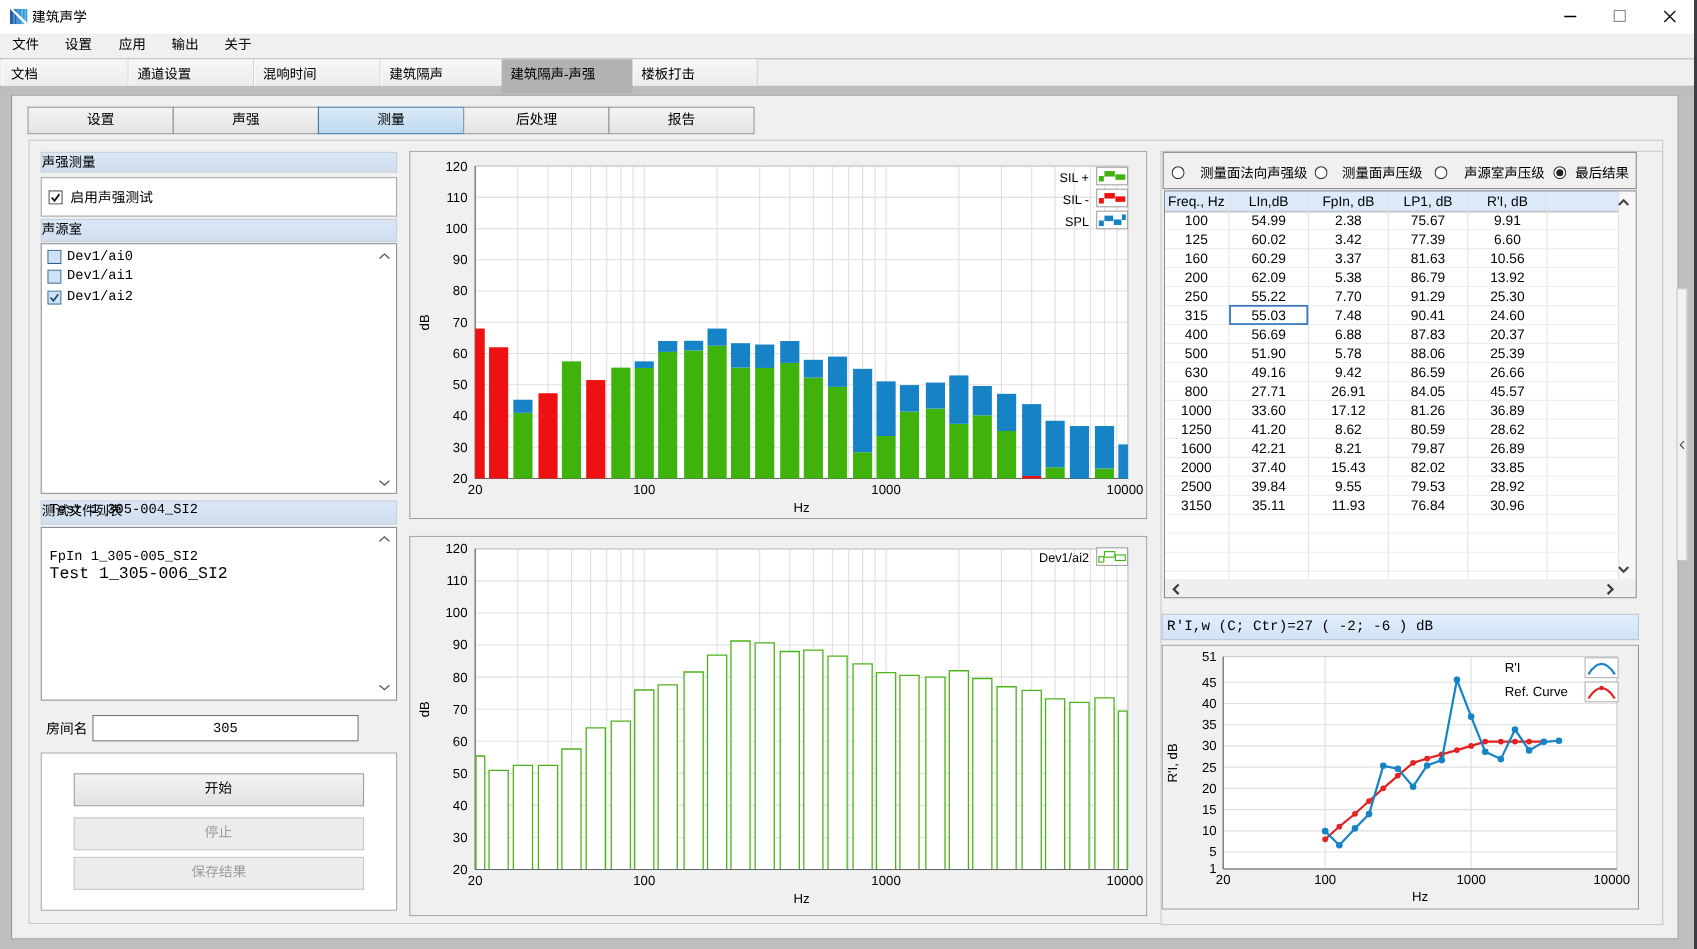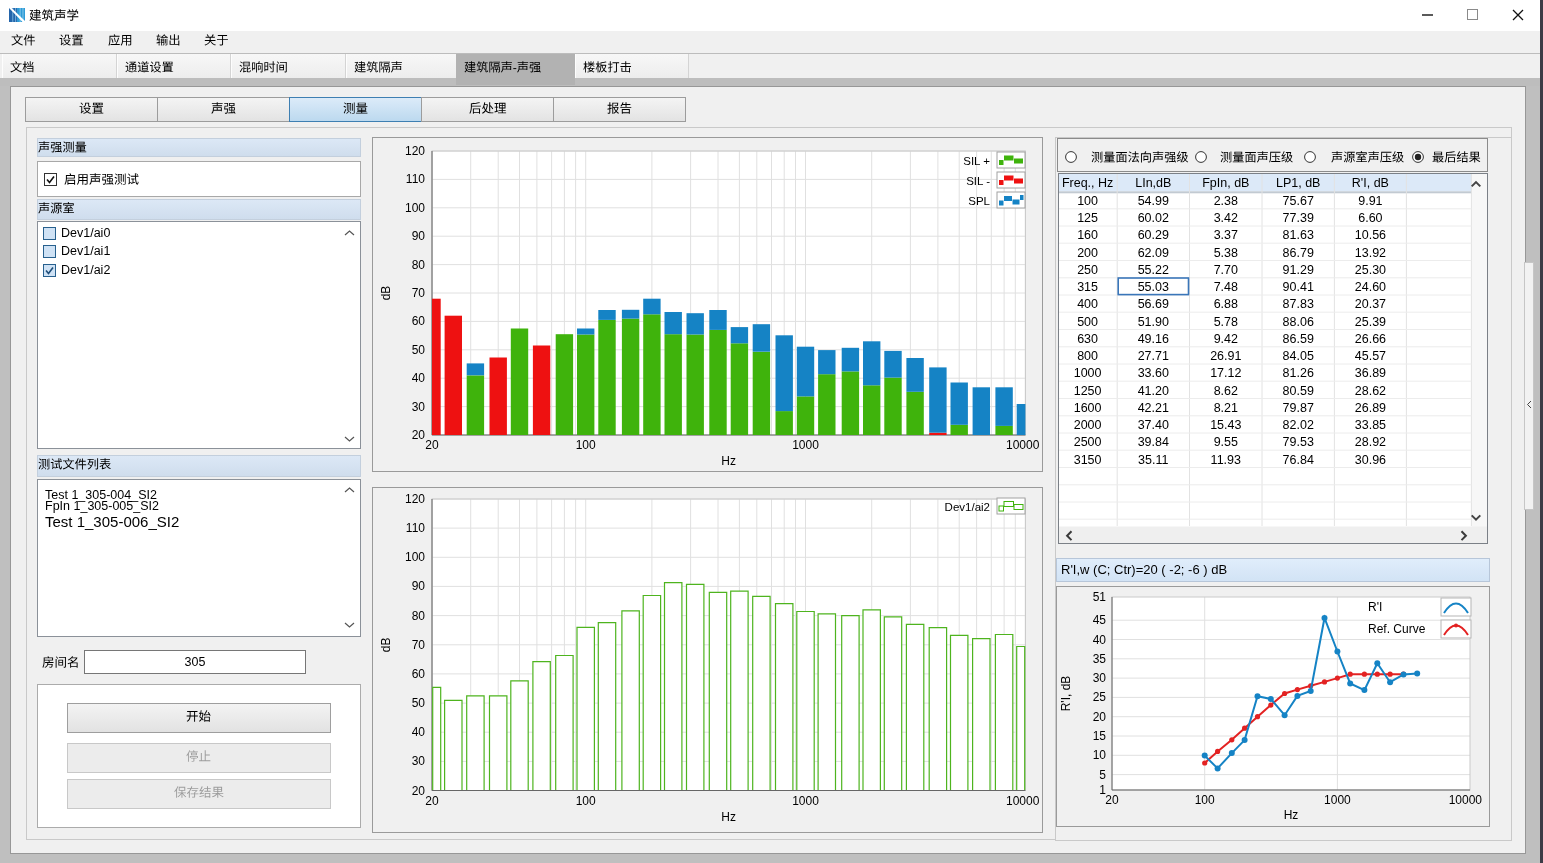--- a/index.html
+++ b/index.html
@@ -1,17 +1,17 @@
 <!DOCTYPE html>
 <html><head><meta charset="utf-8"><style>
 *{margin:0;padding:0;box-sizing:border-box}
 html,body{width:1543px;height:863px;overflow:hidden}
 body{font-family:"Liberation Sans",sans-serif;background:#bfbfbf;position:relative}
 .abs{position:absolute}
-.t{font-family:Liberation Sans, sans-serif;color:#000}
+.t{font-family:Liberation Mono, monospace;color:#000}
 </style></head><body>
 <svg width="0" height="0" style="position:absolute">
     <defs>
       <path id="g0" d="M124 769V694H470V441H55V366H470V30C470 9 462 3 440 3C418 2 341 1 259 4C271 -18 285 -53 290 -75C393 -75 459 -74 496 -61C534 -49 549 -25 549 30V366H946V441H549V694H876V769Z"></path>
       <path id="g1" d="M317 341V268H604V-80H679V268H953V341H679V562H909V635H679V828H604V635H470C483 680 494 728 504 775L432 790C409 659 367 530 309 447C327 438 359 420 373 409C400 451 425 504 446 562H604V341ZM268 836C214 685 126 535 32 437C45 420 67 381 75 363C107 397 137 437 167 480V-78H239V597C277 667 311 741 339 815Z"></path>
       <path id="g2" d="M452 726H824V542H452ZM380 793V474H598V350H306V281H554C486 175 380 74 277 23C294 9 317 -18 329 -36C427 21 528 121 598 232V-80H673V235C740 125 836 20 928 -38C941 -19 964 7 981 22C884 74 782 175 718 281H954V350H673V474H899V793ZM277 837C219 686 123 537 23 441C36 424 58 384 65 367C102 404 138 448 173 496V-77H245V607C284 673 319 744 347 815Z"></path>
       <path id="g3" d="M467 578H795V494H467ZM398 632V440H867V632ZM309 377V214H375V315H883V214H951V377ZM564 825C578 803 592 775 603 750H325V686H951V750H684C672 779 651 817 632 845ZM398 240V179H594V5C594 -7 590 -11 574 -12C559 -12 503 -12 443 -11C453 -30 463 -56 467 -76C545 -76 596 -76 629 -67C661 -56 669 -36 669 3V179H860V240ZM263 838C211 687 124 537 32 439C45 422 66 383 74 365C103 397 132 434 159 475V-79H228V588C268 661 303 739 332 817Z"></path>
       <path id="g4" d="M224 799C265 746 307 675 324 627H129V552H461V430C461 412 460 393 459 374H68V300H444C412 192 317 77 48 -13C68 -30 93 -62 102 -79C360 11 470 127 515 243C599 88 729 -21 907 -74C919 -51 942 -18 960 -1C777 44 640 152 565 300H935V374H544L546 429V552H881V627H683C719 681 759 749 792 809L711 836C686 774 640 687 600 627H326L392 663C373 710 330 780 287 831Z"></path>
       <path id="g5" d="M104 341V-21H814V-78H895V341H814V54H539V404H855V750H774V477H539V839H457V477H228V749H150V404H457V54H187V341Z"></path>
       <path id="g6" d="M148 301V-23H775V-80H852V301H775V50H542V378H937V453H542V610H868V685H542V839H464V685H139V610H464V453H65V378H464V50H227V301Z"></path>
@@ -274,37 +274,37 @@
     <svg width="74" height="15" viewBox="0 0 74 15" style="display:block;overflow:visible" fill="#000">
       <use href="#g37" transform="translate(0.0,10.49) scale(0.01220,-0.01220)"></use>
       <use href="#g48" transform="translate(12.2,10.49) scale(0.01220,-0.01220)"></use>
       <use href="#g28" transform="translate(24.4,10.49) scale(0.01220,-0.01220)"></use>
       <use href="#g1" transform="translate(36.6,10.49) scale(0.01220,-0.01220)"></use>
       <use href="#g7" transform="translate(48.8,10.49) scale(0.01220,-0.01220)"></use>
       <use href="#g46" transform="translate(61.0,10.49) scale(0.01220,-0.01220)"></use>
     </svg>
   </div>
 <div class="abs" style="left:37px;top:479px;width:324px;height:158px;background:#fff;border:1px solid #8b9199"></div>
-<div class="abs t" style="left:45px;top:488px;font-size:12.5px">Test 1_305-004_SI2</div>
+<div class="abs t" style="left:45px;top:456px;font-size:12.5px">Test 1_305-004_SI2</div>
 <div class="abs t" style="left:45px;top:499px;font-size:12.5px">FpIn 1_305-005_SI2</div>
 <div class="abs t" style="left:45px;top:513px;font-size:15px">Test 1_305-006_SI2</div>
 <svg class="abs" style="left:344px;top:487px" width="11" height="6">
     <path d="M1 5 L5.5 1 L10 5" stroke="#555" stroke-width="1.2" fill="none"></path>
   </svg>
 <svg class="abs" style="left:344px;top:622px" width="11" height="6">
     <path d="M1 1 L5.5 5 L10 1" stroke="#555" stroke-width="1.2" fill="none"></path>
   </svg>
 <div style="position:absolute;left:42px;top:656px;">
     <svg width="38" height="15" viewBox="0 0 38 15" style="display:block;overflow:visible" fill="#000">
       <use href="#g25" transform="translate(0.0,10.75) scale(0.01250,-0.01250)"></use>
       <use href="#g53" transform="translate(12.5,10.75) scale(0.01250,-0.01250)"></use>
       <use href="#g9" transform="translate(25.0,10.75) scale(0.01250,-0.01250)"></use>
     </svg>
   </div>
-<div class="abs t" style="left:84px;top:650px;width:222px;height:24px;background:#fff;border:1px solid #767676;text-align:center;font-size:12.5px;line-height:22px">305</div>
+<div class="abs t" style="left:84px;top:650px;width:242px;height:24px;background:#fff;border:1px solid #767676;text-align:center;font-size:12.5px;line-height:22px">305</div>
 <div class="abs" style="left:37px;top:684px;width:324px;height:144px;background:#fff;border:1px solid #ababab"></div>
 <div class="abs" style="left:67px;top:703px;width:264px;height:30px;background:linear-gradient(#f3f3f3,#e2e2e2);border:1px solid #9e9e9e"></div>
 <div style="position:absolute;left:186px;top:710px">
     <svg width="25" height="15" viewBox="0 0 25 15" style="display:block;overflow:visible" fill="#000">
       <use href="#g23" transform="translate(0.0,10.75) scale(0.01250,-0.01250)"></use>
       <use href="#g17" transform="translate(12.5,10.75) scale(0.01250,-0.01250)"></use>
     </svg>
   </div>
 <div class="abs" style="left:67px;top:743px;width:264px;height:30px;background:#ececec;border:1px solid #c8c8c8"></div>
 <div style="position:absolute;left:186px;top:750px">
@@ -714,21 +714,21 @@
     <text x="312.4" y="290.6" font-size="12.5" text-anchor="middle" fill="#000">30.96</text>
     <rect x="60.2" y="105.0" width="70.3" height="16.6" fill="none" stroke="#3a76b9" stroke-width="1.6"></rect>
     <path d="M413.7 13.4 l4.3 -4.3 l4.3 4.3" stroke="#444" stroke-width="2" fill="none"></path>
     <path d="M413.7 342.4 l4.3 4.3 l4.3 -4.3" stroke="#444" stroke-width="2" fill="none"></path>
     <rect x="0.5" y="353.5" width="429" height="17.0" fill="#efefef"></rect>
     <path d="M13.5 358.3 l-4.4 4.4 l4.4 4.4" stroke="#3a3a3a" stroke-width="2" fill="none"></path>
     <path d="M403.5 358.3 l4.4 4.4 l-4.4 4.4" stroke="#3a3a3a" stroke-width="2" fill="none"></path>
     <rect x="0.5" y="0.5" width="429" height="370" fill="none" stroke="#7b8087"></rect>
   </svg>
 <div class="abs" style="left:1056px;top:558px;width:434px;height:24px;background:linear-gradient(#e0edfb,#d2e3f5);border:1px solid #b7c6d9"></div>
-<div class="abs t" style="left:1061px;top:562px;font-size:13px">R'I,w (C; Ctr)=20 ( -2; -6 ) dB</div>
+<div class="abs t" style="left:1061px;top:562px;font-size:13px">R'I,w (C; Ctr)=27 ( -2; -6 ) dB</div>
 <svg class="abs" style="left:1056px;top:586px" width="434" height="241">
     <rect x="0.5" y="0.5" width="433" height="240" fill="#f0f0f0" stroke="#9a9a9a"></rect>
     <rect x="56" y="11" width="358" height="193" fill="#fff"></rect>
     <line x1="56" y1="188.6" x2="414" y2="188.6" stroke="#e0e0e0"></line>
     <line x1="56" y1="169.3" x2="414" y2="169.3" stroke="#e0e0e0"></line>
     <line x1="56" y1="150.0" x2="414" y2="150.0" stroke="#e0e0e0"></line>
     <line x1="56" y1="130.7" x2="414" y2="130.7" stroke="#e0e0e0"></line>
     <line x1="56" y1="111.4" x2="414" y2="111.4" stroke="#e0e0e0"></line>
     <line x1="56" y1="92.1" x2="414" y2="92.1" stroke="#e0e0e0"></line>
     <line x1="56" y1="72.8" x2="414" y2="72.8" stroke="#e0e0e0"></line>

